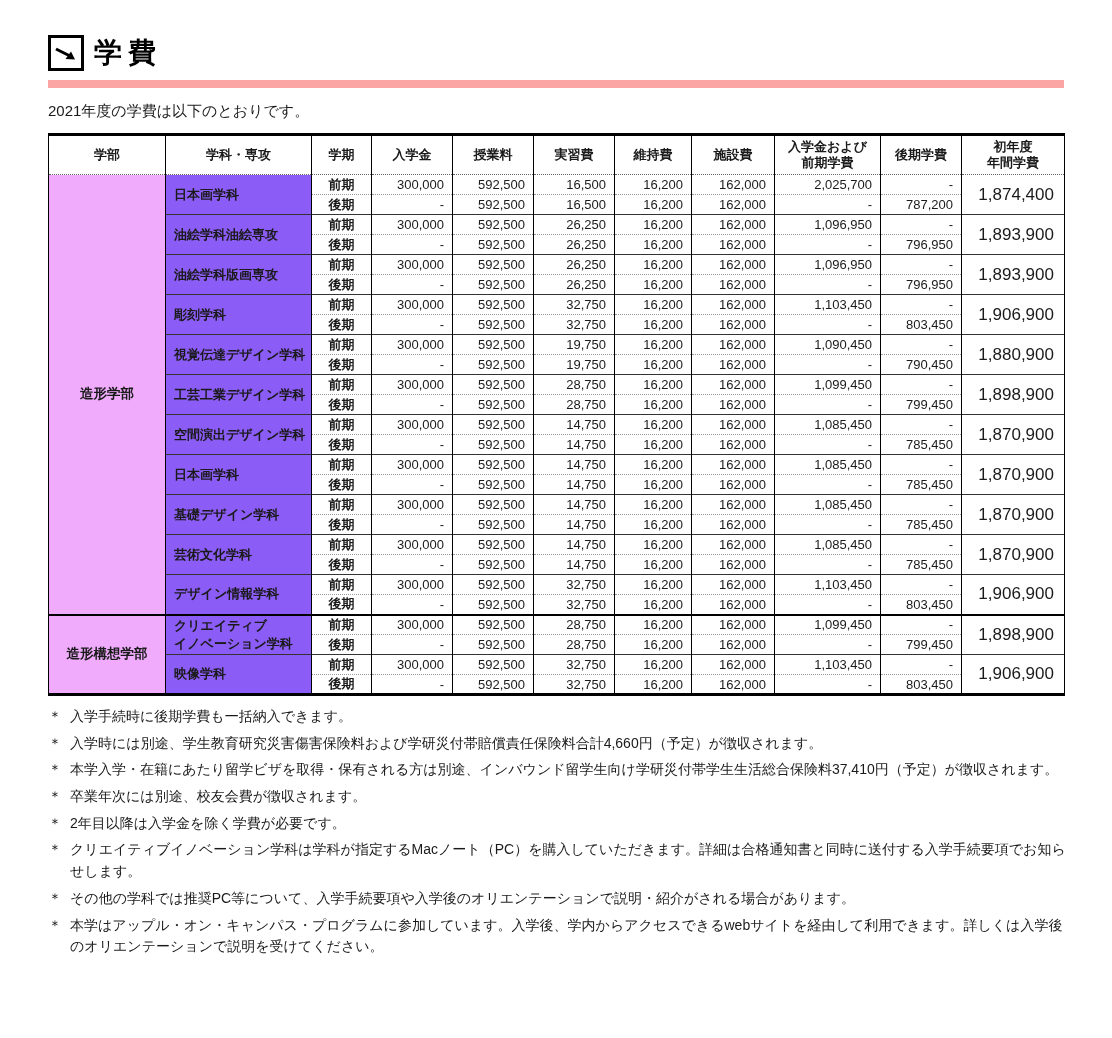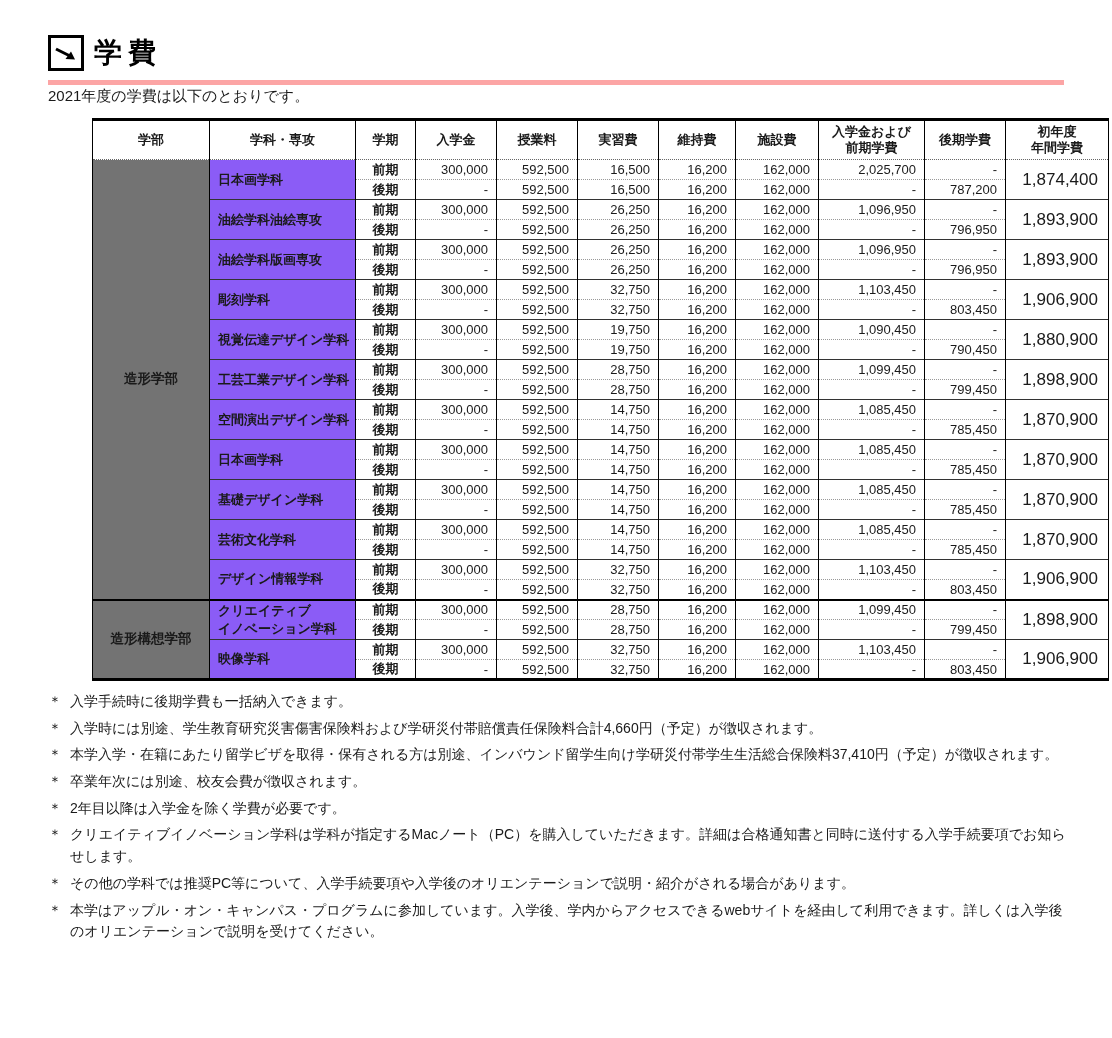--- a/index.html
+++ b/index.html
@@ -5,39 +5,38 @@
   * { margin:0; padding:0; box-sizing:border-box; }
   html,body { background:#ffffff; }
   body {
     width:1112px; height:1038px;
     font-family:"Liberation Sans", sans-serif;
     color:#1a1a1a;
     padding:34px 46px 0 48px;
     overflow:hidden;
   }
   
-  .title-block { border-bottom:5px solid #fca5a5; padding-bottom:8px; width:1016px; }
+  .title-block { border-bottom:8px solid #fca5a5; padding-bottom:8px; width:1016px; }
   .title-row { display:flex; align-items:center; gap:10px; }
   .title-icon {
     width:36px; height:36px; border:3px solid #000;
     display:flex; align-items:center; justify-content:center;
     background:#fff;
   }
   .page-title {
     font-size:28px; font-weight:bold; letter-spacing:6px; color:#000;
   }
-  .subtitle { margin-top:2px; font-size:15px; width:1016px; }
+  .subtitle { margin-top:14px; font-size:15px; width:1016px; }
 
   
   .table-wrap { margin-top:12px; }
   table.fees-table {
     border-collapse:collapse; table-layout:fixed; width:1016px;
     border:1px solid #000; border-top:3px solid #000; border-bottom:3px solid #000;
     font-size:13px;
-    margin-left:44px;
   }
   col.c-faculty  { width:117px; }
   col.c-dept     { width:146px; }
   col.c-sem      { width:60px;  }
   col.c-nyugaku  { width:81px;  }
   col.c-jugyo    { width:81px;  }
   col.c-jisshu   { width:81px;  }
   col.c-iji      { width:77px;  }
   col.c-shisetsu { width:83px;  }
   col.c-zenki    { width:106px; }
@@ -53,21 +52,21 @@
     white-space:pre-line; line-height:1.25; background:#fff;
     border-bottom:1px dotted #666; font-size:13px;
   }
   .fees-table tbody td { height:20px; }
   tr.dept-first td { border-top:1px solid #333; }
   tr.first-body td { border-top:none; }
   tr.group-start td { border-top:2px solid #000; }
   tr.sem-second td { border-top:1px dotted #999; }
 
   td.faculty {
-    background:#737373; text-align:center; font-weight:bold; font-size:13.5px;
+    background:#f0abfc; text-align:center; font-weight:bold; font-size:13.5px;
   }
   td.dept {
     background:#8b5cf6; text-align:left; font-weight:bold;
     padding-left:8px; white-space:pre-line; line-height:1.35; font-size:13px;
   }
   td.sem { text-align:center; font-weight:bold; }
   td.num { text-align:right; padding-right:8px; font-weight:normal; }
   td.annual { padding-right:10px; font-size:17px; }
 
   

